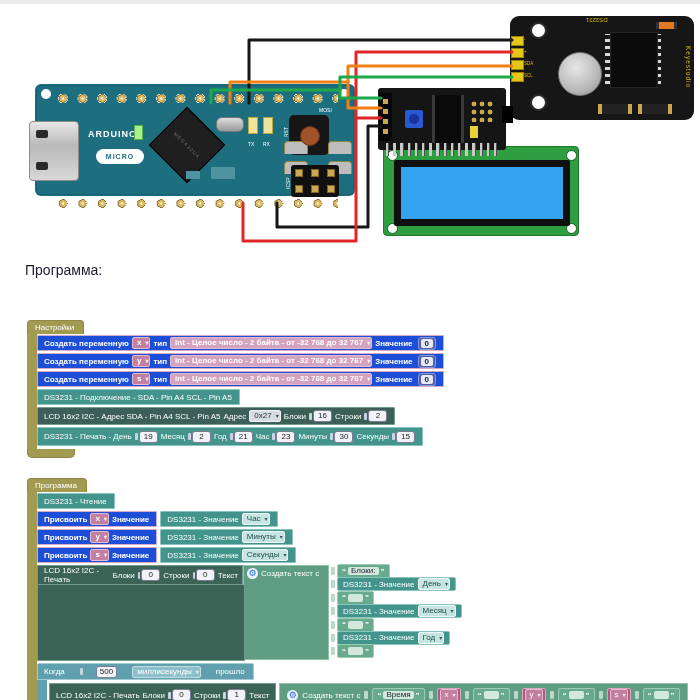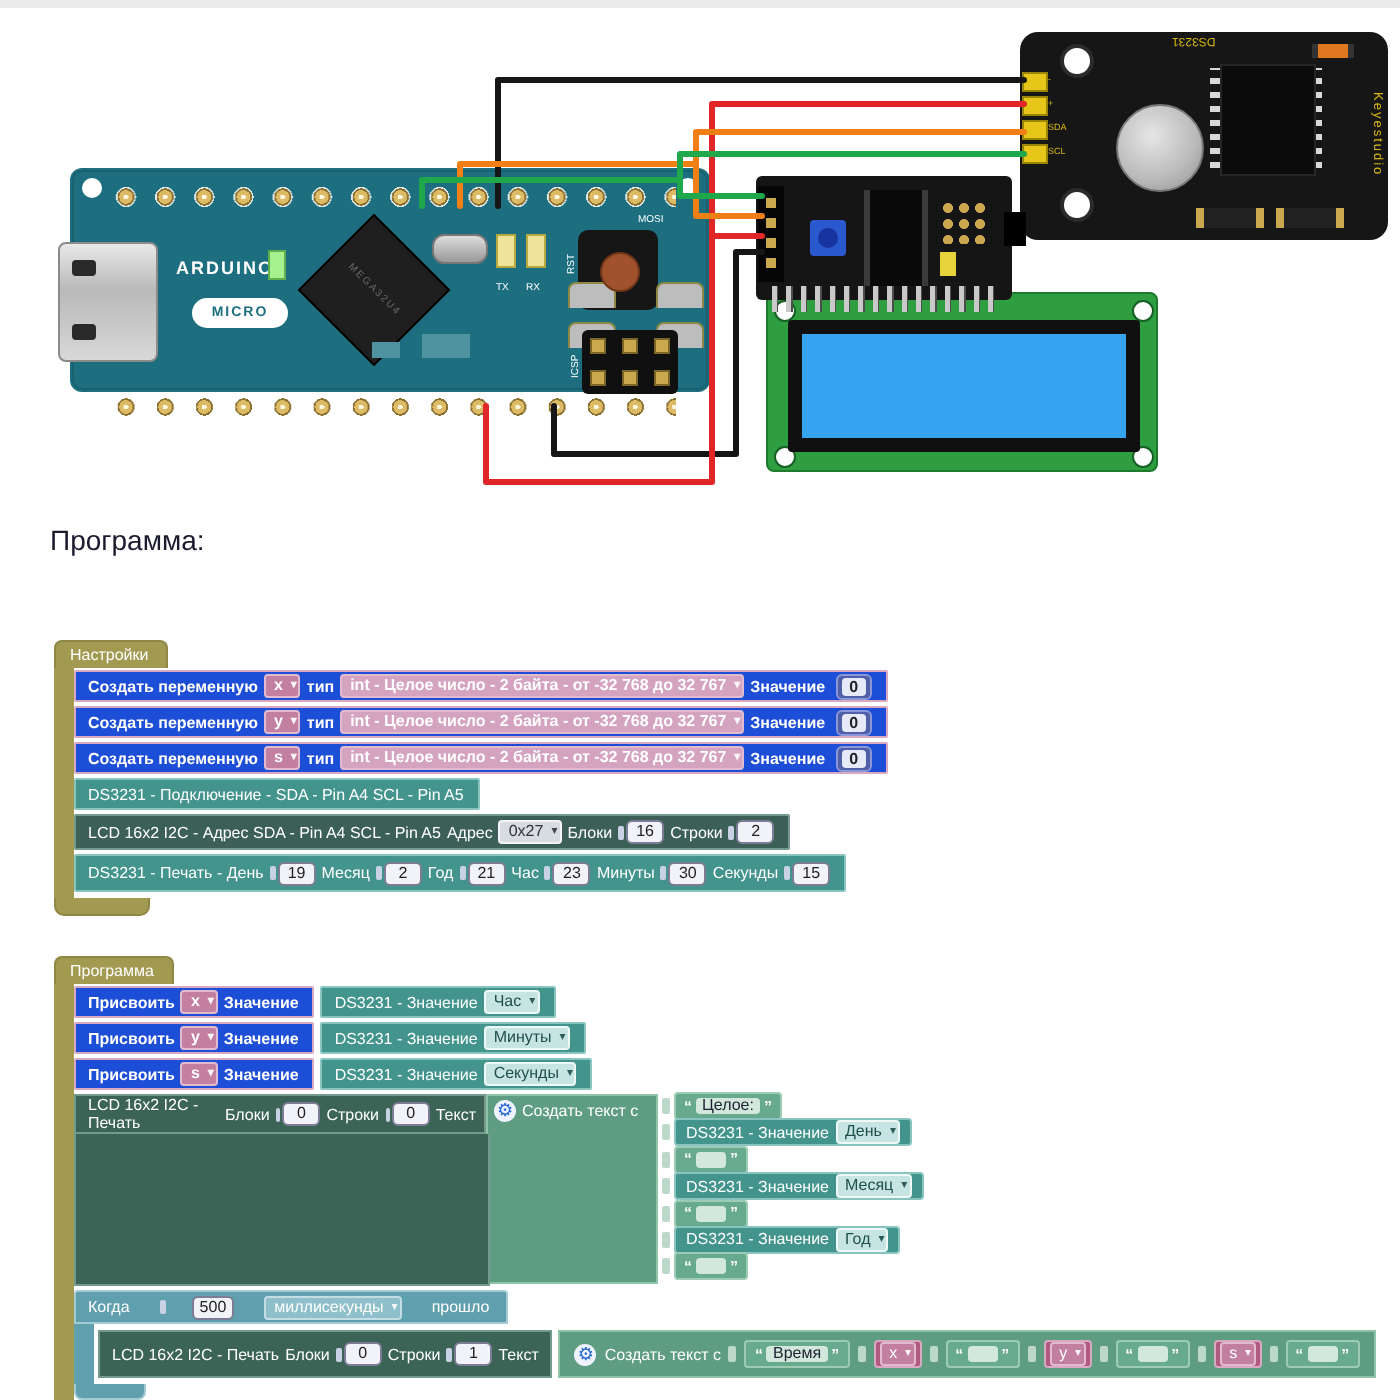--- a/index.html
+++ b/index.html
@@ -310,20 +310,23 @@
           <span class="nub"></span>
               <span class="num">15</span>
         </div></div>
       </div>
       <div class="wfoot"></div>
     </div>
 
     <div>
       <div class="tab">Программа</div>
       <div class="wbody">
+        <div class="rowline"><div class="row b-teal">
+          <span>DS3231 - Чтение</span>
+        </div></div>
 
         <div class="rowline"><div class="row b-pink">
             <span>Присвоить</span>
             <span class="dd">x</span>
             <span>Значение</span>
           </div><div class="row b-teal" style="margin-left:3px;">
             <span>DS3231 - Значение</span>
             <span class="dd t">Час</span>
         </div></div>
         <div class="rowline"><div class="row b-pink">
@@ -357,21 +360,21 @@
           <div style="width:206px;height:75px;background:#3b6457;border:1px solid #74998d;border-top:none;position:absolute;margin-top:20px;"></div>
           <div class="ctpanel">
             <span class="gear">⚙</span>
             <span style="line-height:9px;padding-top:1px;">Создать текст с</span>
           </div>
           <div class="ctitems">
             <div class="ctitem">
                 <span class="inub"></span>
               <span class="qtb">
                   <span class="q">“</span>
-                  <span class="qf">Целое:</span>
+                  <span class="qf">Блоки:</span>
                   <span class="q">”</span>
                 </span>
               </div>
             <div class="ctitem">
                 <span class="inub"></span>
               <span class="dsmini">
                   <span>DS3231 - Значение</span>
                   <span class="dd t">День</span>
                 </span>
               </div>

